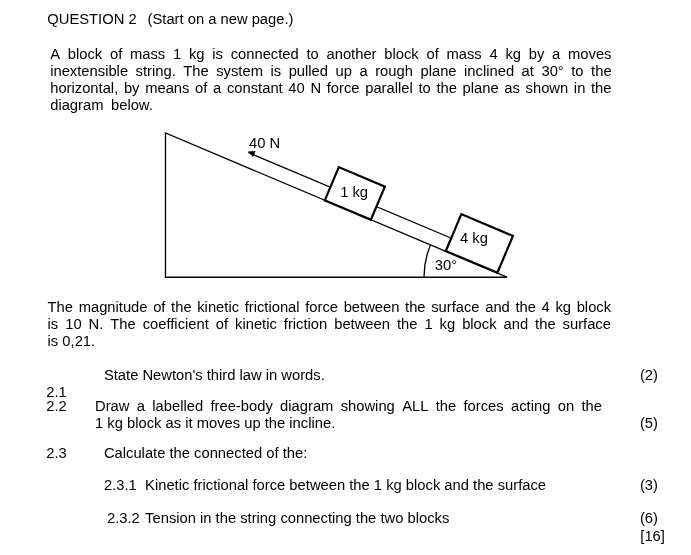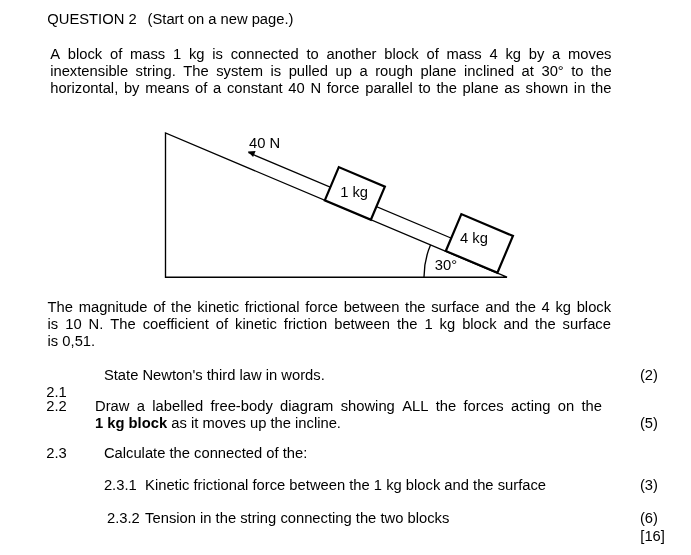--- a/index.html
+++ b/index.html
@@ -1,21 +1,21 @@
 <!DOCTYPE html>
 <html><head>
 <meta charset="utf-8">
 <style>
   html,body{margin:0;padding:0}
   body{width:691px;height:555px;background:#fff;color:#000;transform:translateZ(0);
        font-family:"Liberation Sans",sans-serif;font-size:14.75px;position:relative;overflow:hidden}
   .abs{position:absolute}
   .ln{line-height:17px;height:17px;white-space:nowrap}
   .j{display:flex;justify-content:space-between}
-  b{font-weight:bold}
+  b{font-weight:normal}
 </style>
 </head>
 <body>
 
 <div class="abs" style="left:47.3px;top:11.1px;line-height:17px;font-weight:normal;white-space:nowrap">QUESTION 2<span style="margin-left:10.9px">(Start on a new page.)</span></div>
 
 <div class="abs" style="left:50.2px;top:46.0px;width:561.5px">
   <div class="ln j">
       <span>A</span>
       <span>block</span>
@@ -65,20 +65,21 @@
       <span>force</span>
       <span>parallel</span>
       <span>to</span>
       <span>the</span>
       <span>plane</span>
       <span>as</span>
       <span>shown</span>
       <span>in</span>
       <span>the</span>
     </div>
+  <div class="ln" style="word-spacing:3.4px">diagram below.</div>
 </div>
 
 <svg class="abs" style="left:0;top:0" width="691" height="555" viewBox="0 0 691 555">
 
   <g>
     <path d="M165.5 133 L165.5 277.2 L507 277.2 Z" fill="none" stroke="#000" stroke-width="1.35"></path>
   </g>
 
   <g>
     <line x1="248.3" y1="152.5" x2="458" y2="241" stroke="#000" stroke-width="1.35"></line>
@@ -144,21 +145,21 @@
       <span>friction</span>
       <span>between</span>
       <span>the</span>
       <span>1</span>
       <span>kg</span>
       <span>block</span>
       <span>and</span>
       <span>the</span>
       <span>surface</span>
     </div>
-  <div class="ln">is 0,51.</div>
+  <div class="ln">is 0,21.</div>
 </div>
 
 <div class="abs ln" style="left:46.3px;top:384px">2.1</div>
 
 <div class="abs ln" style="left:103.9px;top:366.9px">State Newton's third law in words.</div>
 
 <div class="abs ln" style="left:639.9px;top:366.9px">(2)</div>
 
 <div class="abs ln" style="left:46.3px;top:398.0px">2.2</div>
 

